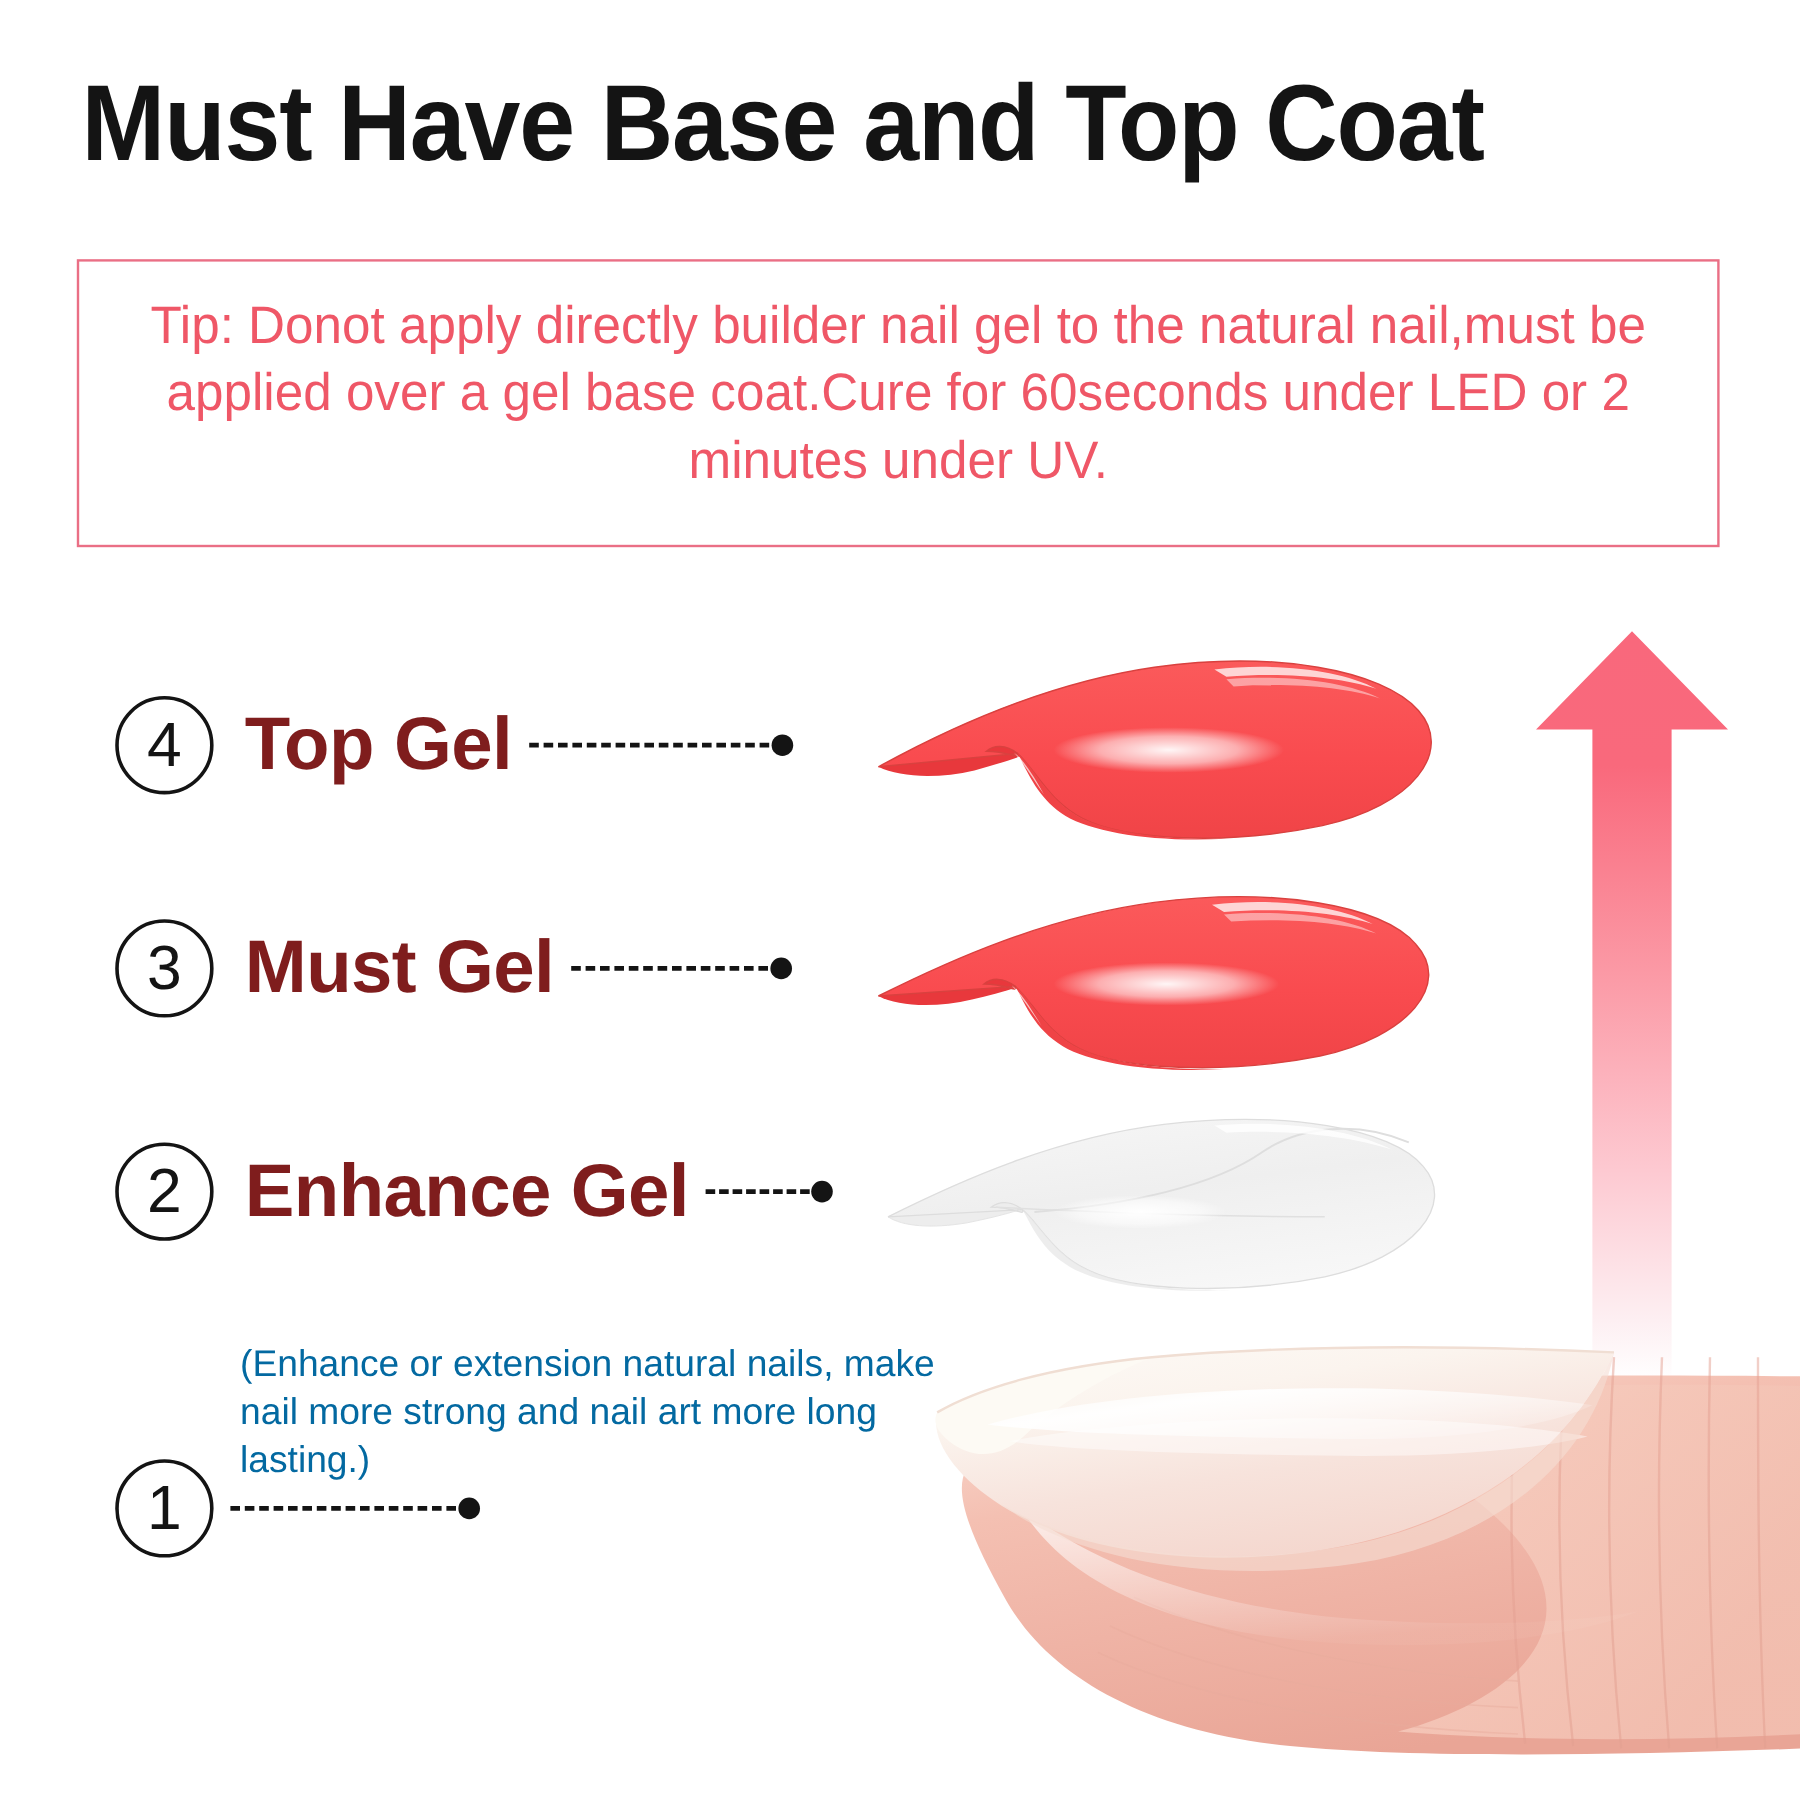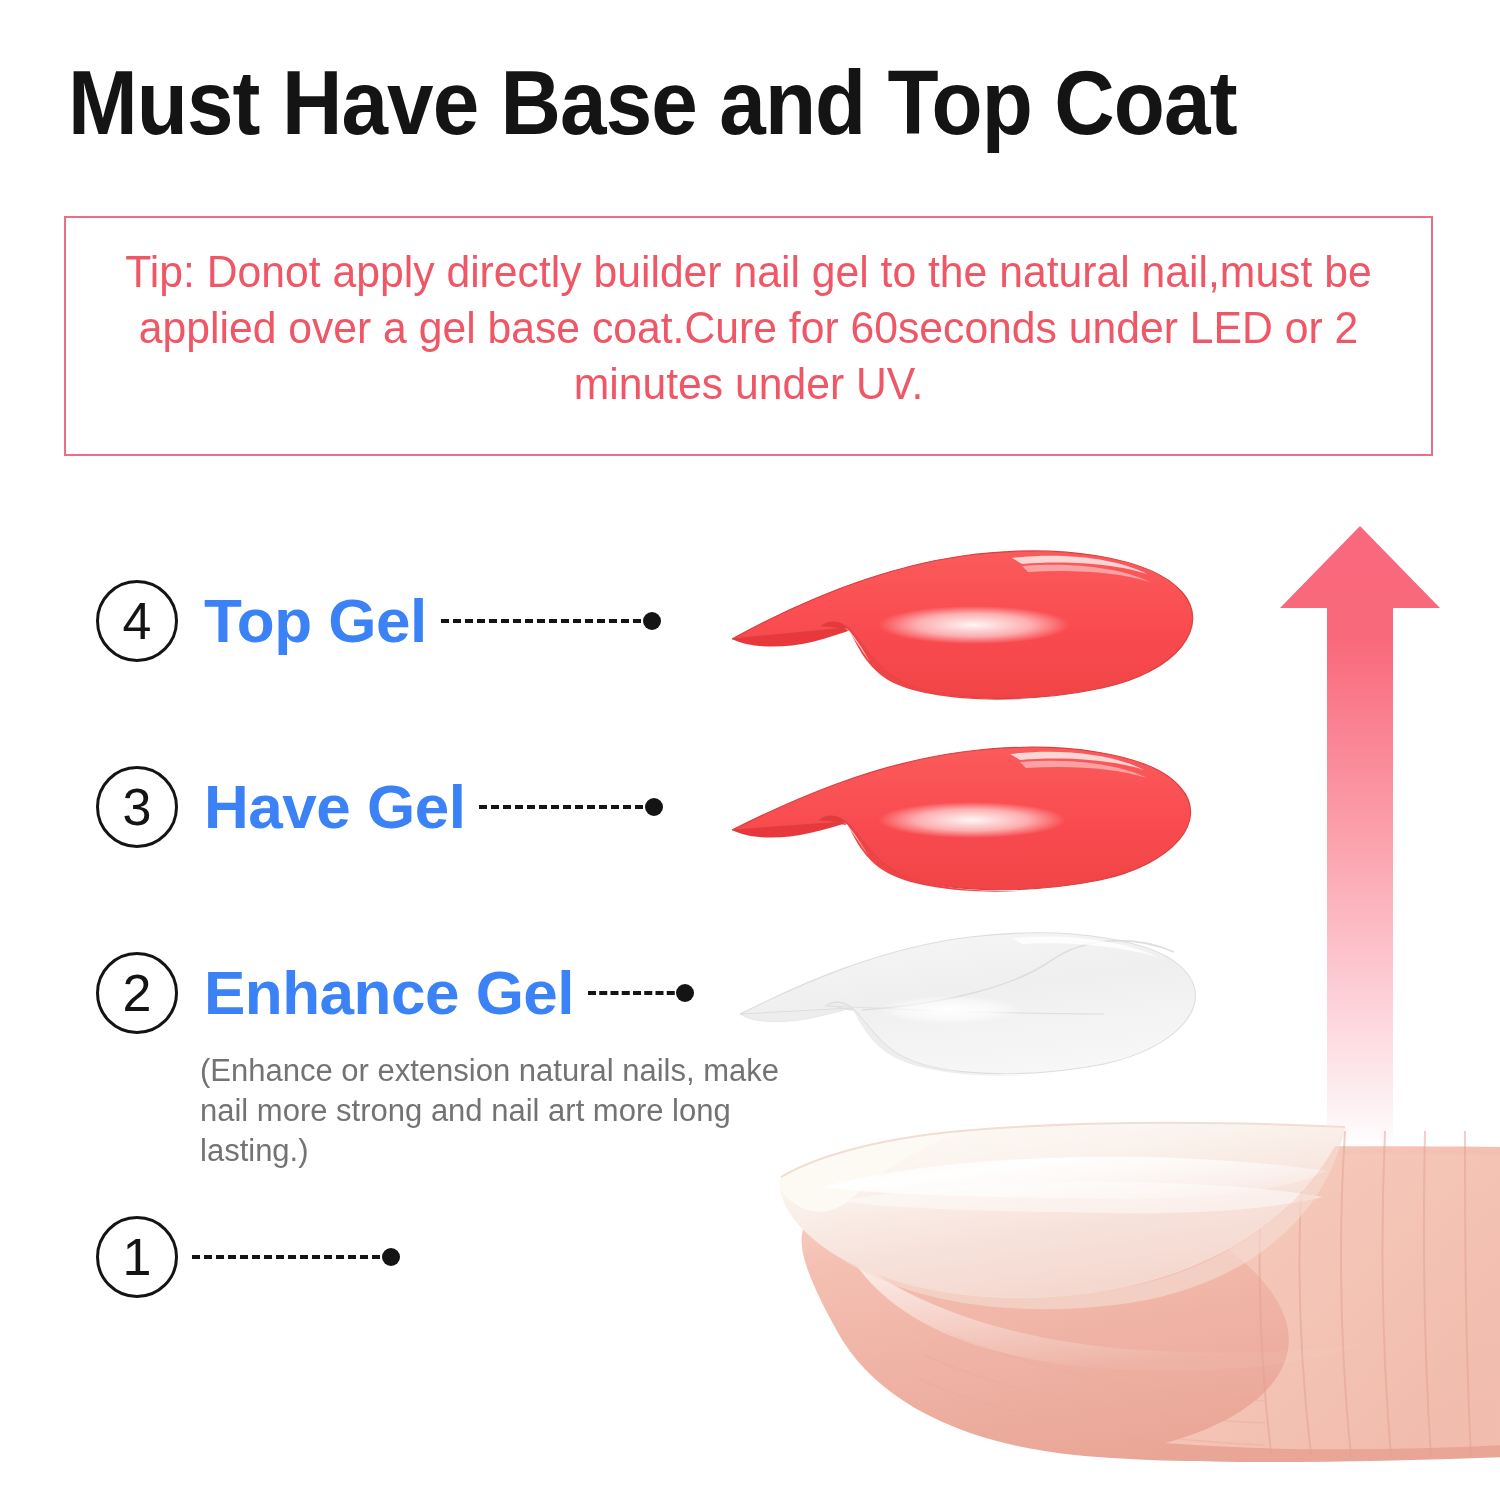--- a/index.html
+++ b/index.html
@@ -60,21 +60,21 @@
     border-radius:50%;
     display:flex;align-items:center;justify-content:center;
     font-size:52px;
     color:#141414;
     font-weight:400;
     box-sizing:border-box;
     flex:0 0 auto;
   }
   .step-label{
     font-size:62px;
-    color:#3b82f6;
+    color:#7f1d1d;
     font-weight:600;
     margin-left:26px;
     white-space:nowrap;
     letter-spacing:-0.5px;
     line-height:1;
   }
   .leader{
     position:relative;
     height:4px;
     margin-left:14px;
@@ -91,25 +91,25 @@
     position:absolute;
     right:-8px;top:50%;
     transform:translateY(-50%);
     width:18px;height:18px;
     border-radius:50%;
     background:#141414;
   }
 
   .note{
     position:absolute;
-    left:200px; top:1051px;
+    left:200px; top:1117px;
     width:600px;
     font-size:31px;
     line-height:40px;
-    color:#737373;
+    color:#0369a1;
     font-weight:400;
   }
 
   
   .swatch{position:absolute;}
 
   
   .arrow{position:absolute;left:1265px;top:520px;}
 
   
@@ -328,21 +328,21 @@
     <div class="num-circle">4</div>
     <div class="step-label">Top Gel</div>
     <div class="leader" style="width:212px;">
       <span class="dashes" style="width:212px;"></span>
       <span class="enddot"></span>
     </div>
   </div>
 
   <div class="step" style="left:96px;top:766px;">
     <div class="num-circle">3</div>
-    <div class="step-label">Have Gel</div>
+    <div class="step-label">Must Gel</div>
     <div class="leader" style="width:176px;">
       <span class="dashes" style="width:176px;"></span>
       <span class="enddot"></span>
     </div>
   </div>
 
   <div class="step" style="left:96px;top:952px;">
     <div class="num-circle">2</div>
     <div class="step-label">Enhance Gel</div>
     <div class="leader" style="width:98px;">

